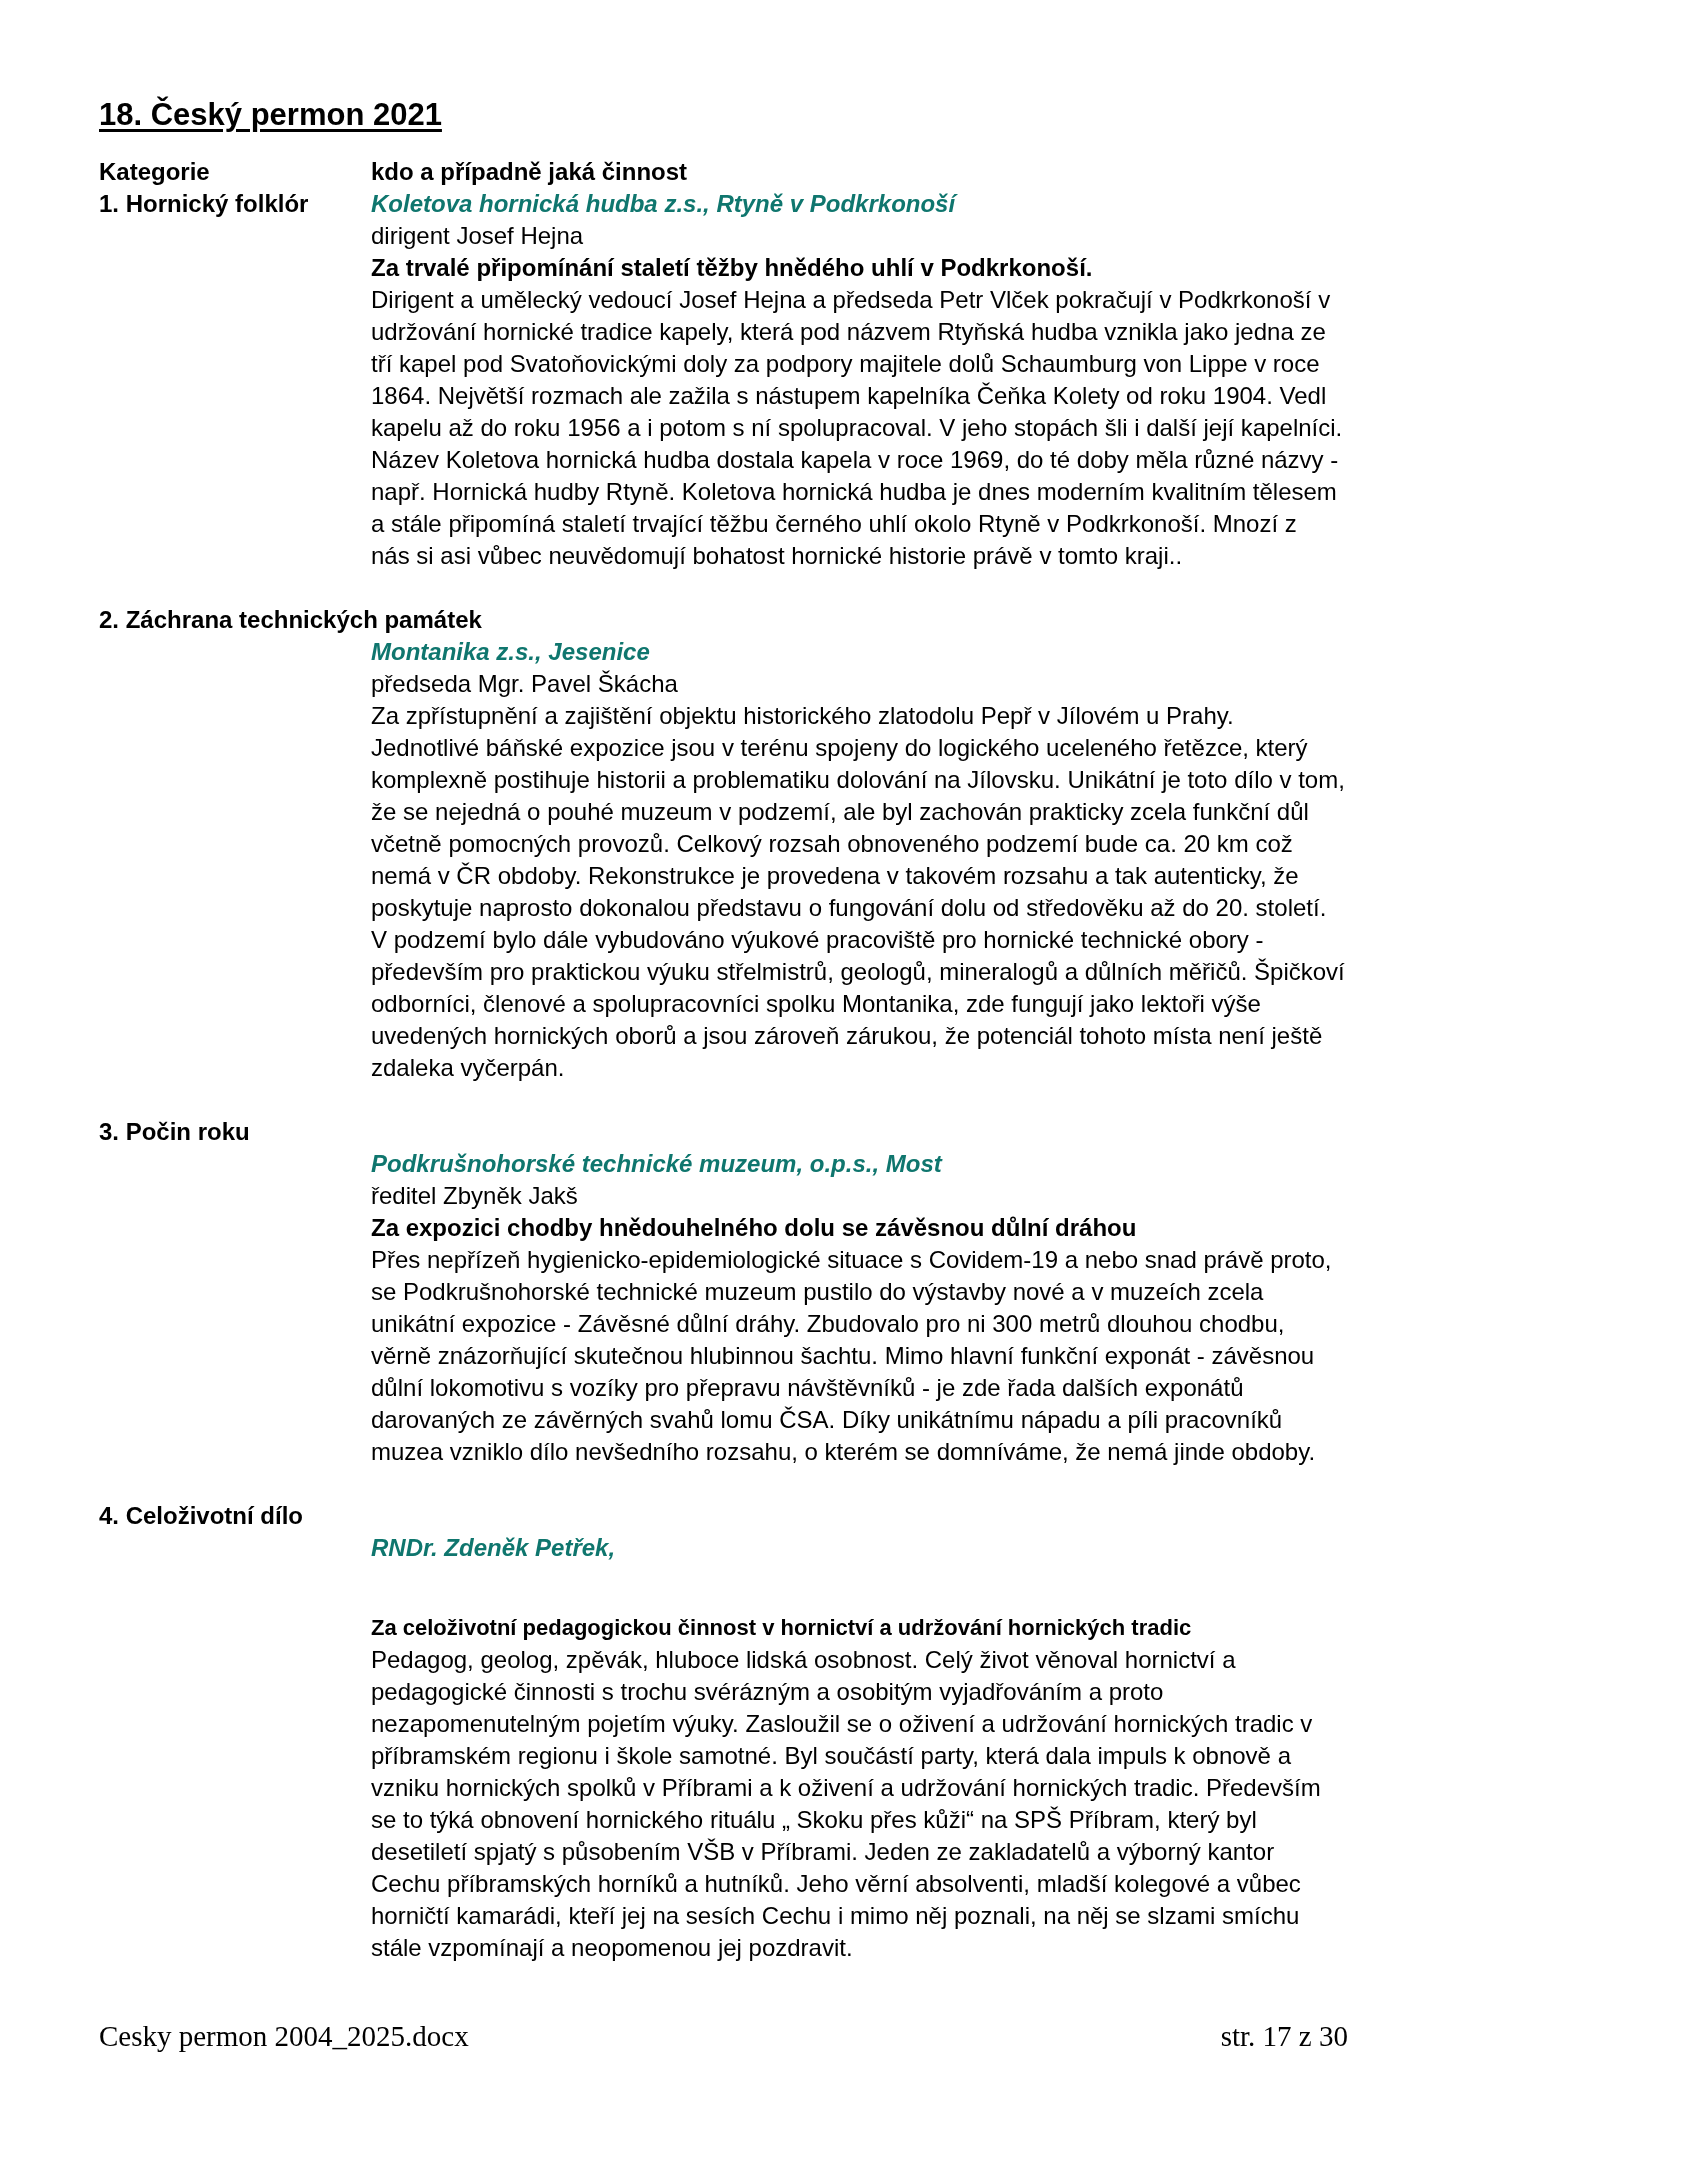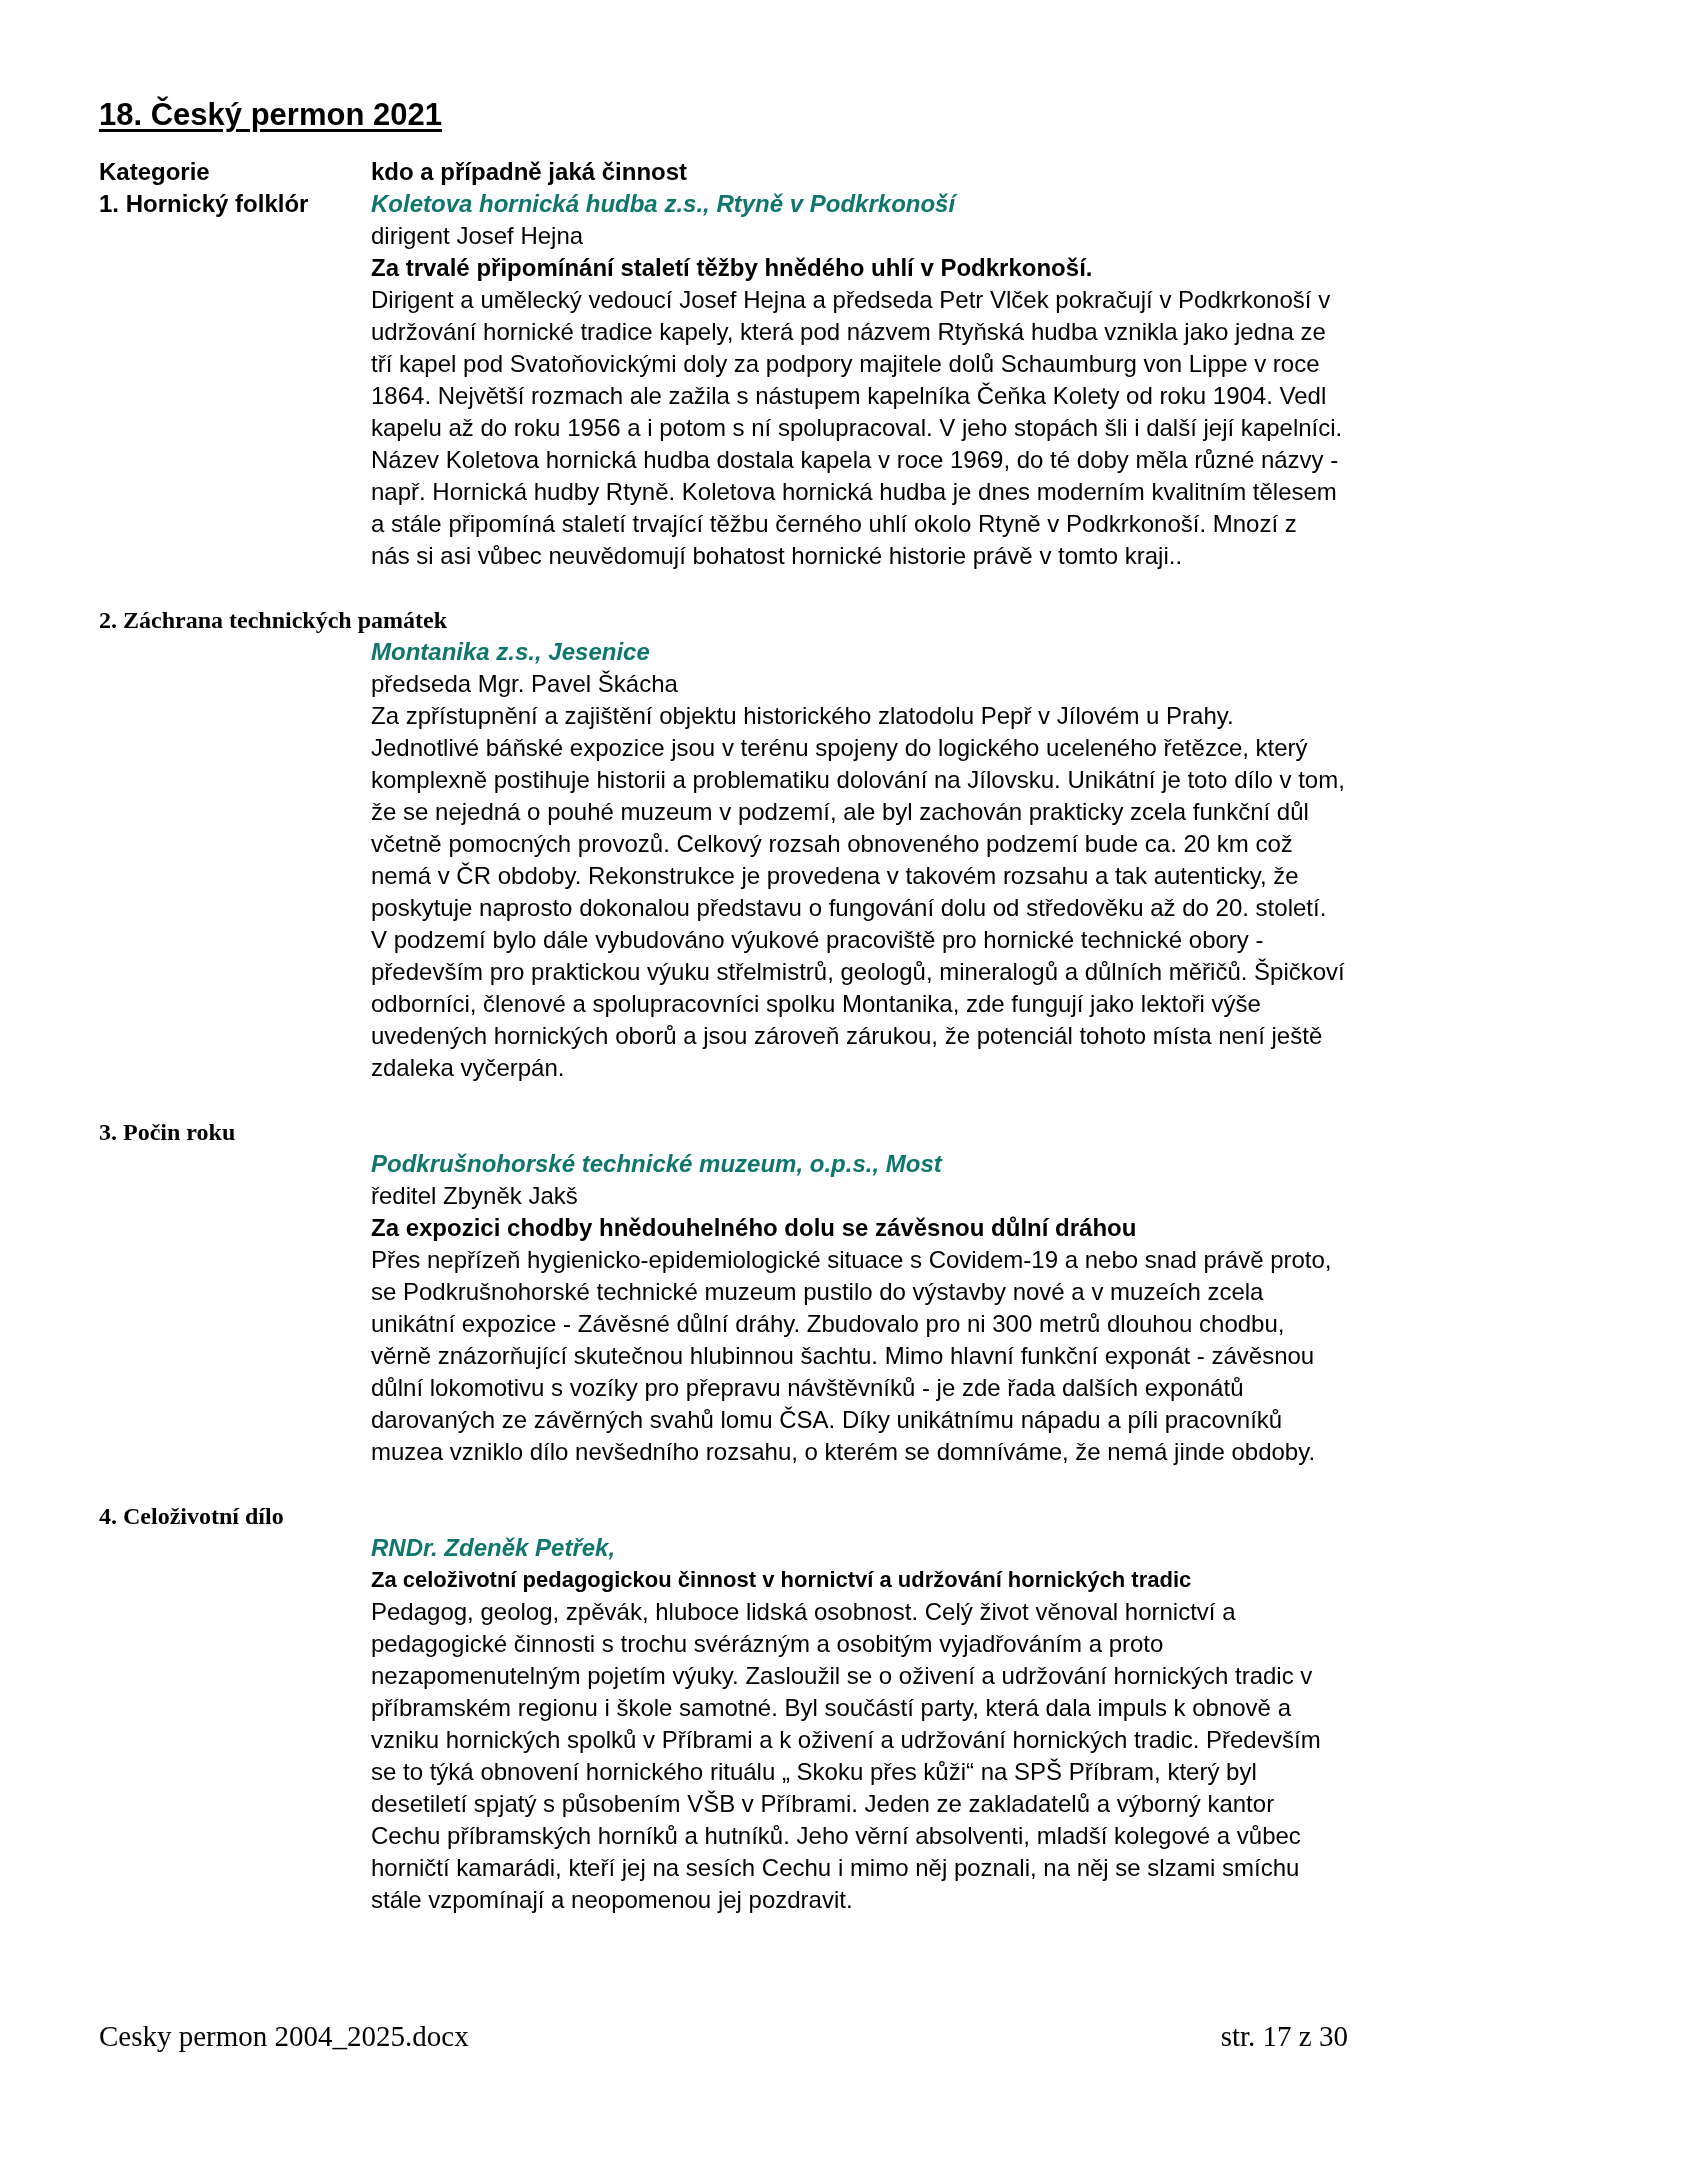--- a/index.html
+++ b/index.html
@@ -11,23 +11,23 @@
       position: absolute; left: 99px; top: 97px;
       font-size: 31px; font-weight: bold; text-decoration: underline;
       text-underline-offset: 4px; text-decoration-thickness: 3px;
     }
     .doc { position: absolute; left: 99px; top: 156px; width: 1406px; }
     .row { display: flex; font-size: 24px; line-height: 32px; }
     .label { width: 272px; flex: 0 0 272px; font-weight: bold; white-space: nowrap; }
     .content { flex: 1; }
     .bold { font-weight: bold; }
     .org { color: #0f766e; font-weight: bold; font-style: italic; }
-    .section-label-full { font-weight: bold; font-size: 24px; line-height: 32px; white-space: nowrap; font-family: Liberation Serif, serif; }
+    .section-label-full { font-weight: bold; font-size: 24px; line-height: 32px; white-space: nowrap; }
     .gap { height: 32px; }
-    .small-bold { font-weight: bold; font-size: 22px; }
+    .small-bold { font-weight: bold; font-size: 22px; margin-top: 48px; }
     .footer {
       position: absolute; top: 2020px; left: 99px; width: 1249px;
       display: flex; justify-content: space-between;
       font-family: "Liberation Serif", serif; font-size: 29px;
     }
   </style>
 </head>
 <body>
 
 <div class="page-title">18. Český permon 2021</div>

